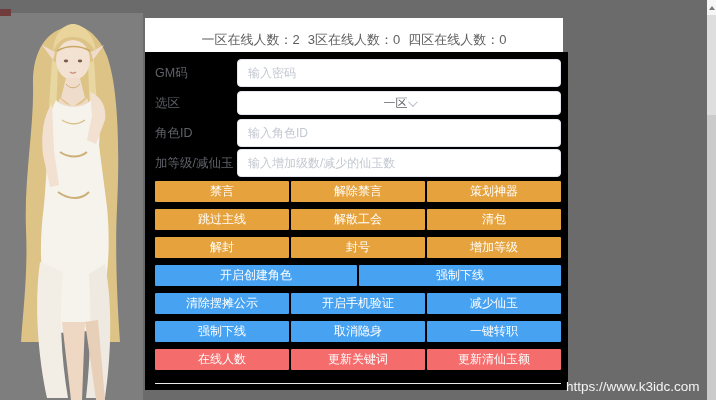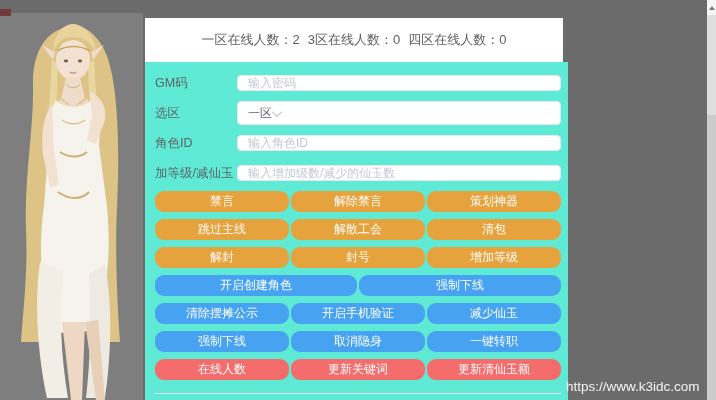--- a/index.html
+++ b/index.html
@@ -15,47 +15,47 @@
   .char { position:absolute; left:0; top:0; width:143px; height:400px; }
 
   
   .header-panel {
     position:absolute; left:145px; top:18px; width:418px; height:44px;
     background:#ffffff;
     display:flex; align-items:center; justify-content:center; gap:8px;
     font-size:13px; color:#5e5e5e;
   }
   .form-panel {
-    position:absolute; left:145px; top:62px; width:423px; height:338px;
-    background:#5eead4;
+    position:absolute; left:145px; top:52px; width:423px; height:338px;
+    background:#000000;
     padding:9px 7px 12px 10px;
   }
 
   .frow { display:flex; align-items:center; height:24px; margin-bottom:6px; }
   .frow label { width:82px; flex:none; font-size:12.5px; color:#5f6268; }
   .frow input {
-    flex:1; height:16px; border:1px solid #e4e7ed; border-radius:4px;
+    flex:1; height:28px; border:1px solid #e4e7ed; border-radius:4px;
     padding:0 10px; font-size:12px; color:#606266; outline:none;
     font-family:inherit; background:#fff;
   }
   .frow input::placeholder { color:#c3c8d0; }
   .select {
     flex:1; height:24px; border:1px solid #e4e7ed; border-radius:4px;
     padding:0 10px; font-size:12px; color:#5f6268; background:#fff;
-    display:flex; align-items:center; justify-content:flex-start; cursor:pointer;
+    display:flex; align-items:center; justify-content:center; cursor:pointer;
   }
   .chev {
     width:7px; height:7px; border-right:1.5px solid #b8bcc4; border-bottom:1.5px solid #b8bcc4;
     transform:rotate(45deg) translateY(-2px); display:inline-block;
   }
 
   .btn-area { margin-top:3px; }
   .btn-row { display:flex; gap:2px; margin-bottom:7px; }
   .gm-btn {
-    flex:1; height:21px; border:none; border-radius:9px; color:#ffffff;
+    flex:1; height:21px; border:none; border-radius:1px; color:#ffffff;
     font-size:12px; line-height:21px; cursor:pointer; font-family:inherit;
     padding:0;
   }
   .btn-row.warning .gm-btn { background:#e6a23c; }
   .btn-row.primary .gm-btn { background:#47a2f2; }
   .btn-row.danger  .gm-btn { background:#f56c6c; }
 
   .divider { position:absolute; left:10px; right:7px; top:331px; height:1px; background:#ececec; }
 
   

